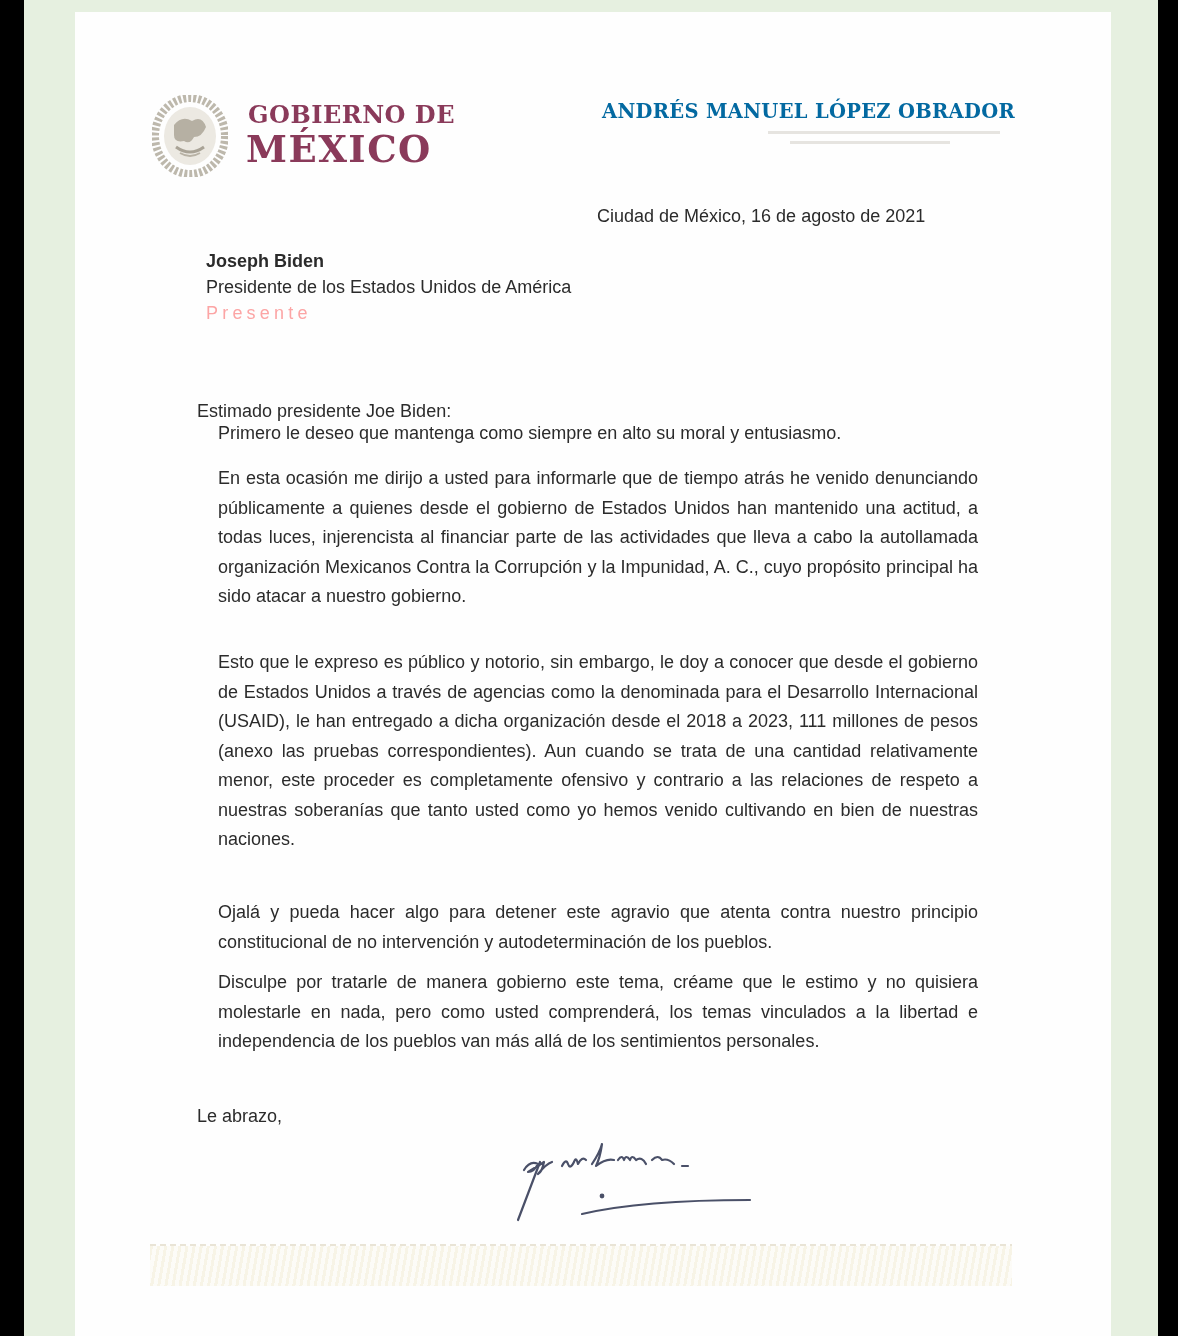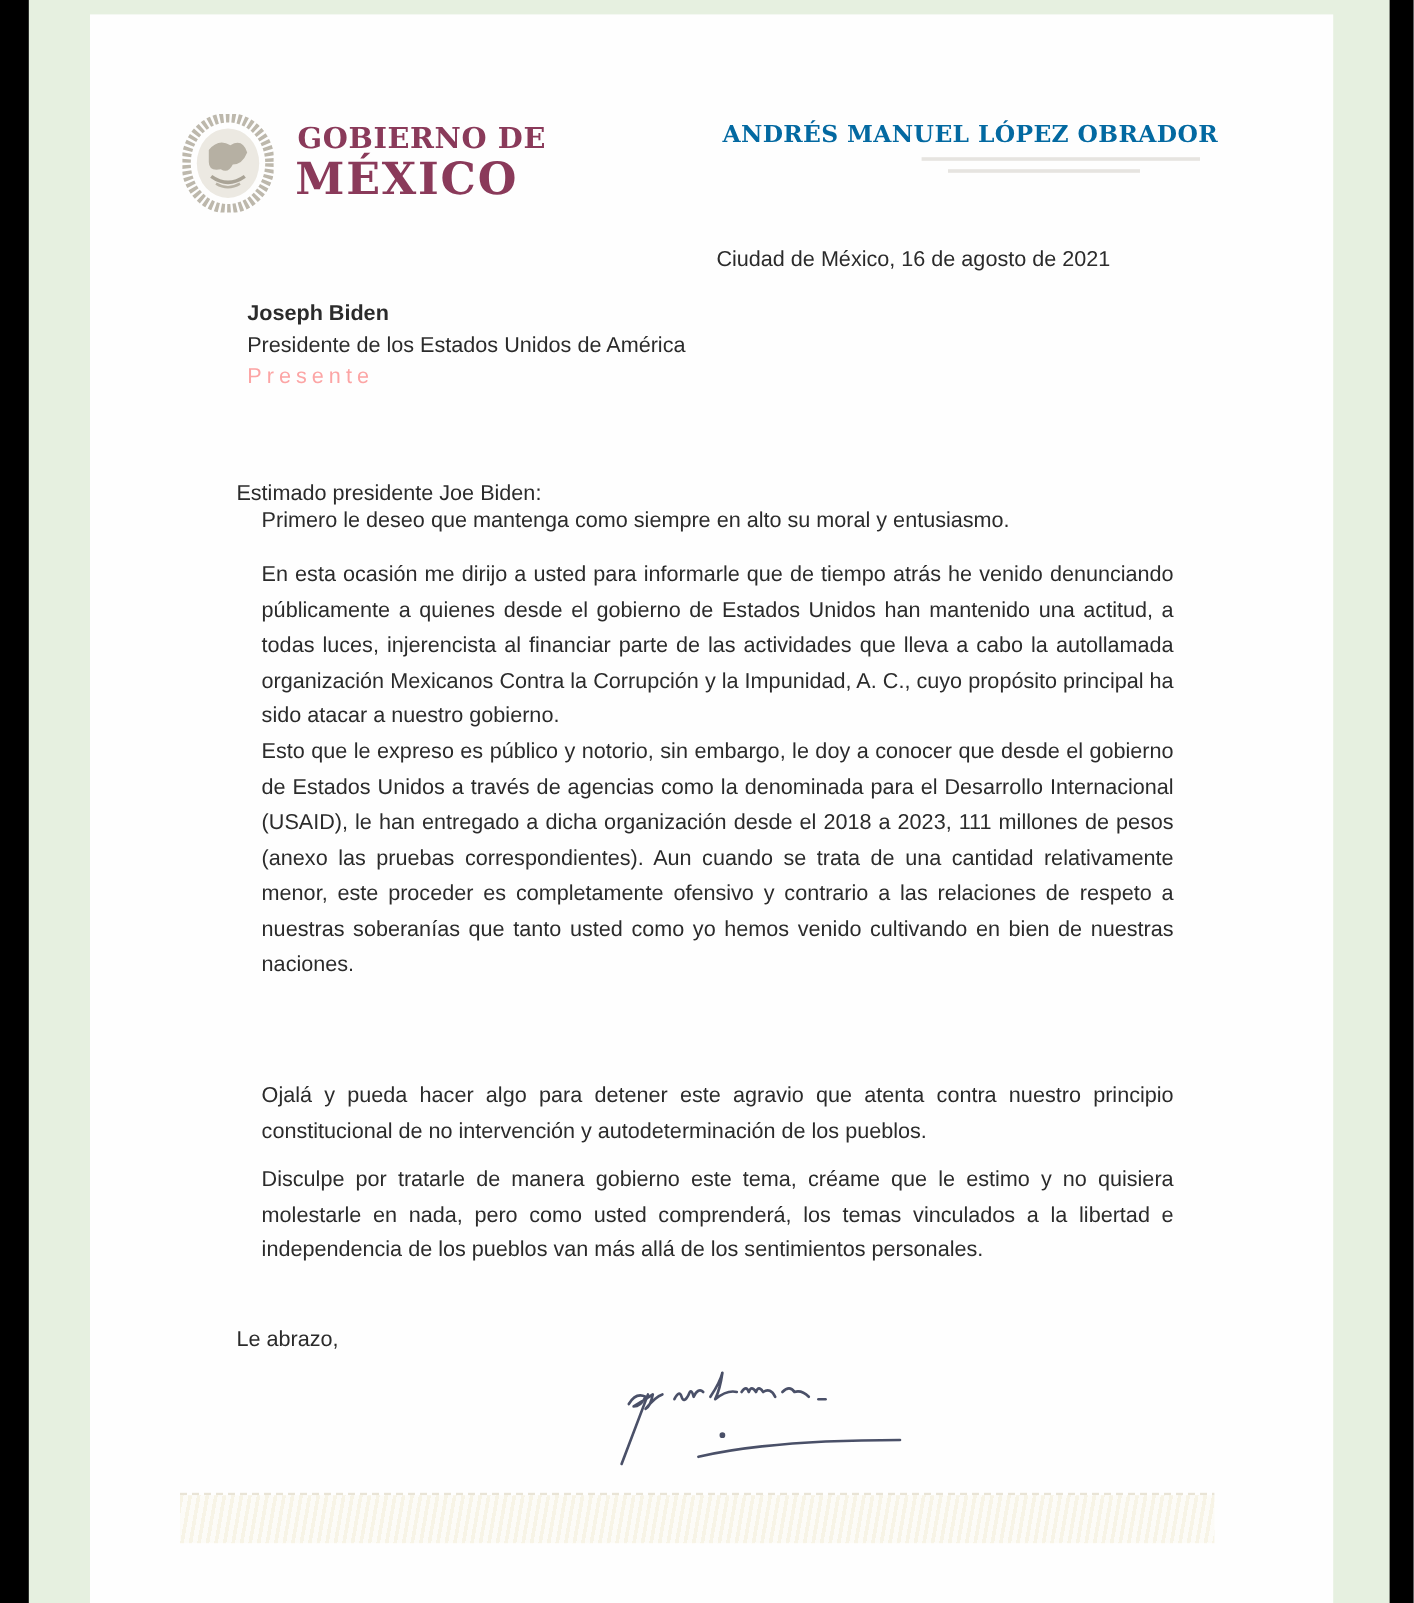--- a/index.html
+++ b/index.html
@@ -42,21 +42,21 @@
     line-height: 29.5px;
   }
   .date { left: 597px; top: 202px; white-space: nowrap; }
   .recipient-name { left: 206px; top: 248px; font-weight: bold; line-height: 26px; }
   .recipient-title { left: 206px; top: 274px; font-weight: normal; line-height: 26px; white-space: nowrap; }
   .presente { left: 206px; top: 300px; letter-spacing: 4.2px; line-height: 26px; color: #fca5a5; }
   .greeting { left: 197px; top: 370px; margin-top: 27px; }
   .para { left: 197px; width: 760px; text-align: justify; margin-left: 21px; }
   .p1 { top: 419px; white-space: nowrap; }
   .p2 { top: 464px; }
-  .p3 { top: 612px; }
+  .p3 { top: 648px; }
   .p4 { top: 898px; }
   .p5 { top: 968px; }
   .closing { left: 197px; top: 1102px; }
 
   .signature { left: 510px; top: 1130px; width: 270px; height: 100px; }
 
   .footer-band {
     left: 150px; top: 1246px; width: 862px; height: 40px;
     background: repeating-linear-gradient(100deg, #f6f2e2 0 3px, #fcfbf6 3px 7px);
     opacity: 0.85;

